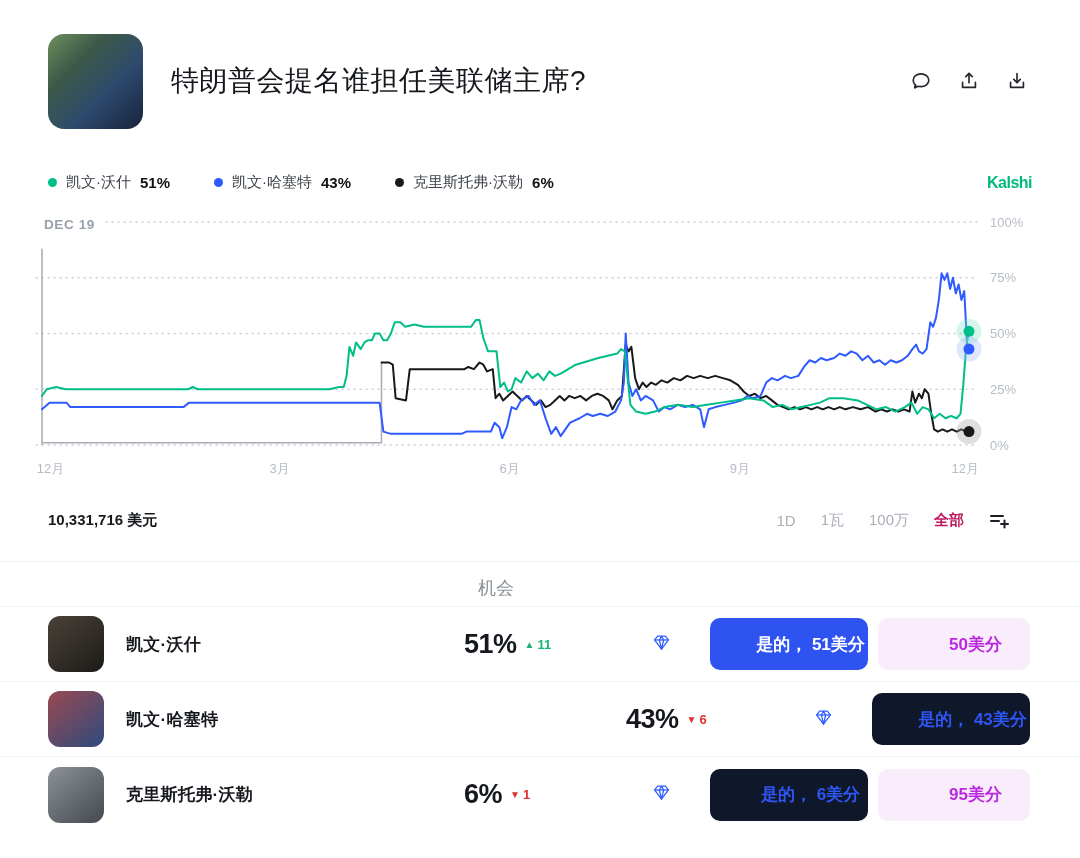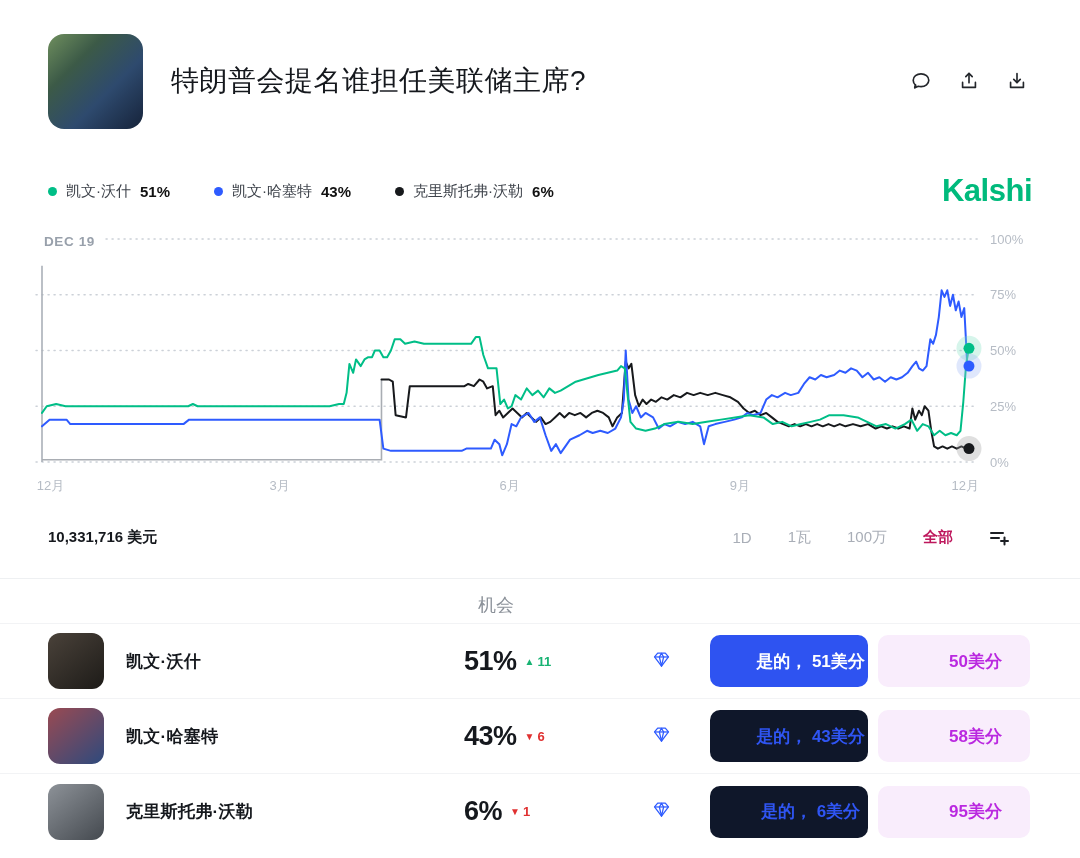--- a/index.html
+++ b/index.html
@@ -15,31 +15,31 @@
   .icon-btn { width:22px; height:22px; cursor:pointer; }
   .icon-btn svg { width:22px; height:22px; stroke:#23262b; stroke-width:1.8; fill:none;
     stroke-linecap:round; stroke-linejoin:round; }
 
   
   .legend { display:flex; align-items:center; gap:44px; margin-top:44px; padding:0 48px; }
   .lg-item { display:flex; align-items:center; gap:9px; }
   .lg-dot { width:9px; height:9px; border-radius:50%; }
   .lg-name { font-size:15px; color:#3e434b; }
   .lg-val { font-size:15px; font-weight:700; color:#111; }
-  .brand { margin-left:auto; font-size:31px; font-weight:800; letter-spacing:-.5px; }
+  .brand { margin-left:auto; font-size:16px; font-weight:800; letter-spacing:-.5px; }
 
   
   .chart-wrap { margin-top:25px; margin-left:30px; }
   svg text.ax { fill:#b6bcc5; font-size:13px; }
   svg text.dec { fill:#98a0ab; font-size:13.5px; font-weight:600; letter-spacing:.6px; }
 
   
   .vol-row { display:flex; align-items:center; padding:0 70px 0 48px; margin-top:22px; height:30px; }
   .vol { font-size:15px; font-weight:600; }
-  .filters { margin-left:auto; display:flex; align-items:center; gap:36px; font-size:15px; }
+  .filters { margin-left:auto; display:flex; align-items:center; gap:25px; font-size:15px; }
   .filters span { color:#a9aeb7; cursor:pointer; }
   .filters span.active { color:#be185d; font-weight:700; }
   .list-plus { width:21px; height:20px; cursor:pointer; }
   .list-plus svg { width:21px; height:20px; stroke:#1c1f24; stroke-width:2; fill:none; stroke-linecap:round; }
 
   .divider { height:1px; background:#eef0f2; margin-top:26px; }
   .tbl-head { position:relative; height:45px; }
   .tbl-head .lbl { position:absolute; left:478px; top:14px; font-size:18px; color:#8b9199; }
   .tbl-head .bline { position:absolute; left:0; right:0; bottom:0; height:1px; background:#f2f3f5; }
 
@@ -204,21 +204,20 @@
       </div>
       <div class="gem-col">
         <span><svg viewBox="0 0 24 24">
             <path d="M7.2 4h9.6l4 4.8L12 20.5 3.2 8.8z"></path>
             <path d="M3.2 8.8h17.6"></path>
             <path d="M9.3 8.8 12 4.3l2.7 4.5"></path>
             <path d="M9.3 8.8 12 20.5 14.7 8.8"></path>
           </svg></span>
       </div>
       <button class="btn btn-yes yes-light">是的， 43美分</button>
-      <button class="btn btn-no no-pink">58美分</button>
     </div>
     <div class="row">
       <div class="row-avatar" style="background:linear-gradient(140deg,#8d9298,#44494f)"></div>
       <div class="row-name">克里斯托弗·沃勒</div>
       <div class="pct-blk">
         <span class="pct">6%</span>
         <span class="delta down">
           <span class="tri">▼</span>
           <span>1</span>
         </span>

